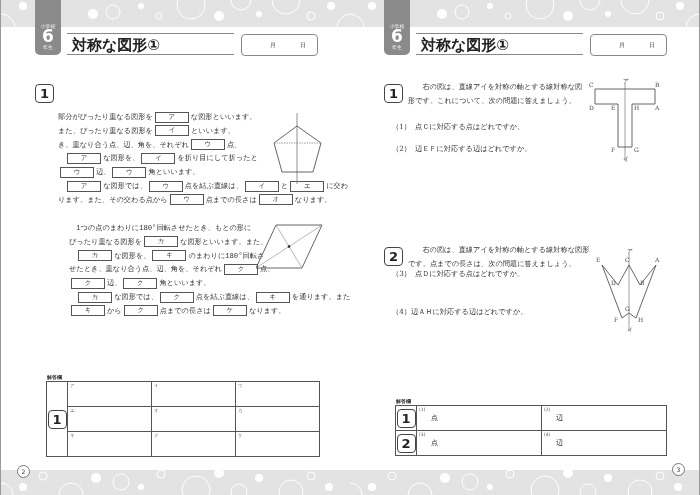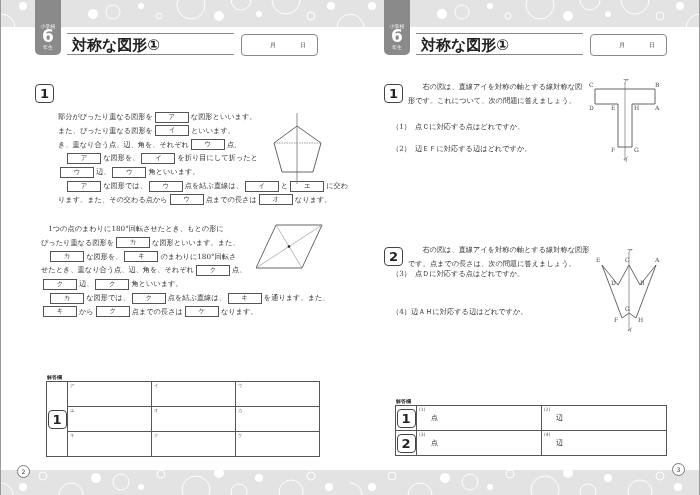--- a/index.html
+++ b/index.html
@@ -69,21 +69,21 @@
 
   <div class="txt" id="secA" style="left:57px;top:110px;">
       <div><span>部分がぴったり重なる図形を</span><span class="bx">ア</span><span>な図形といいます。</span></div>
       <div><span>また、ぴったり重なる図形を</span><span class="bx">イ</span><span>といいます。</span></div>
       <div><span>き、重なり合う点、辺、角を、それぞれ</span><span class="bx">ウ</span><span>点、</span></div>
       <div><span>　</span><span class="bx">ア</span><span>な図形を、</span><span class="bx">イ</span><span>を折り目にして折ったと</span></div>
       <div><span class="bx">ウ</span><span>辺、</span><span class="bx">ウ</span><span>角といいます。</span></div>
       <div><span>　</span><span class="bx">ア</span><span>な図形では、</span><span class="bx">ウ</span><span>点を結ぶ直線は、</span><span class="bx">イ</span><span>と</span><span class="bx">エ</span><span>に交わ</span></div>
       <div><span>ります。また、その交わる点から</span><span class="bx">ウ</span><span>点までの長さは</span><span class="bx">オ</span><span>なります。</span></div>
     </div>
-  <div class="txt" id="secB" style="left:40px;top:222px;">
+  <div class="txt" id="secB" style="left:68px;top:222px;font-family:Liberation Mono, monospace;">
       <div><span>　1つの点のまわりに180°回転させたとき、もとの形に</span></div>
       <div><span>ぴったり重なる図形を</span><span class="bx">カ</span><span>な図形といいます。また、</span></div>
       <div><span>　</span><span class="bx">カ</span><span>な図形を、</span><span class="bx">キ</span><span>のまわりに180°回転さ</span></div>
       <div><span>せたとき、重なり合う点、辺、角を、それぞれ</span><span class="bx">ク</span><span>点、</span></div>
       <div><span class="bx">ク</span><span>辺、</span><span class="bx">ク</span><span>角といいます。</span></div>
       <div><span>　</span><span class="bx">カ</span><span>な図形では、</span><span class="bx">ク</span><span>点を結ぶ直線は、</span><span class="bx">キ</span><span>を通ります。また、</span></div>
       <div><span class="bx">キ</span><span>から</span><span class="bx">ク</span><span>点までの長さは</span><span class="bx">ケ</span><span>なります。</span></div>
     </div>
 
   <svg class="fig" style="left:262px;top:110px;" width="70" height="75">

